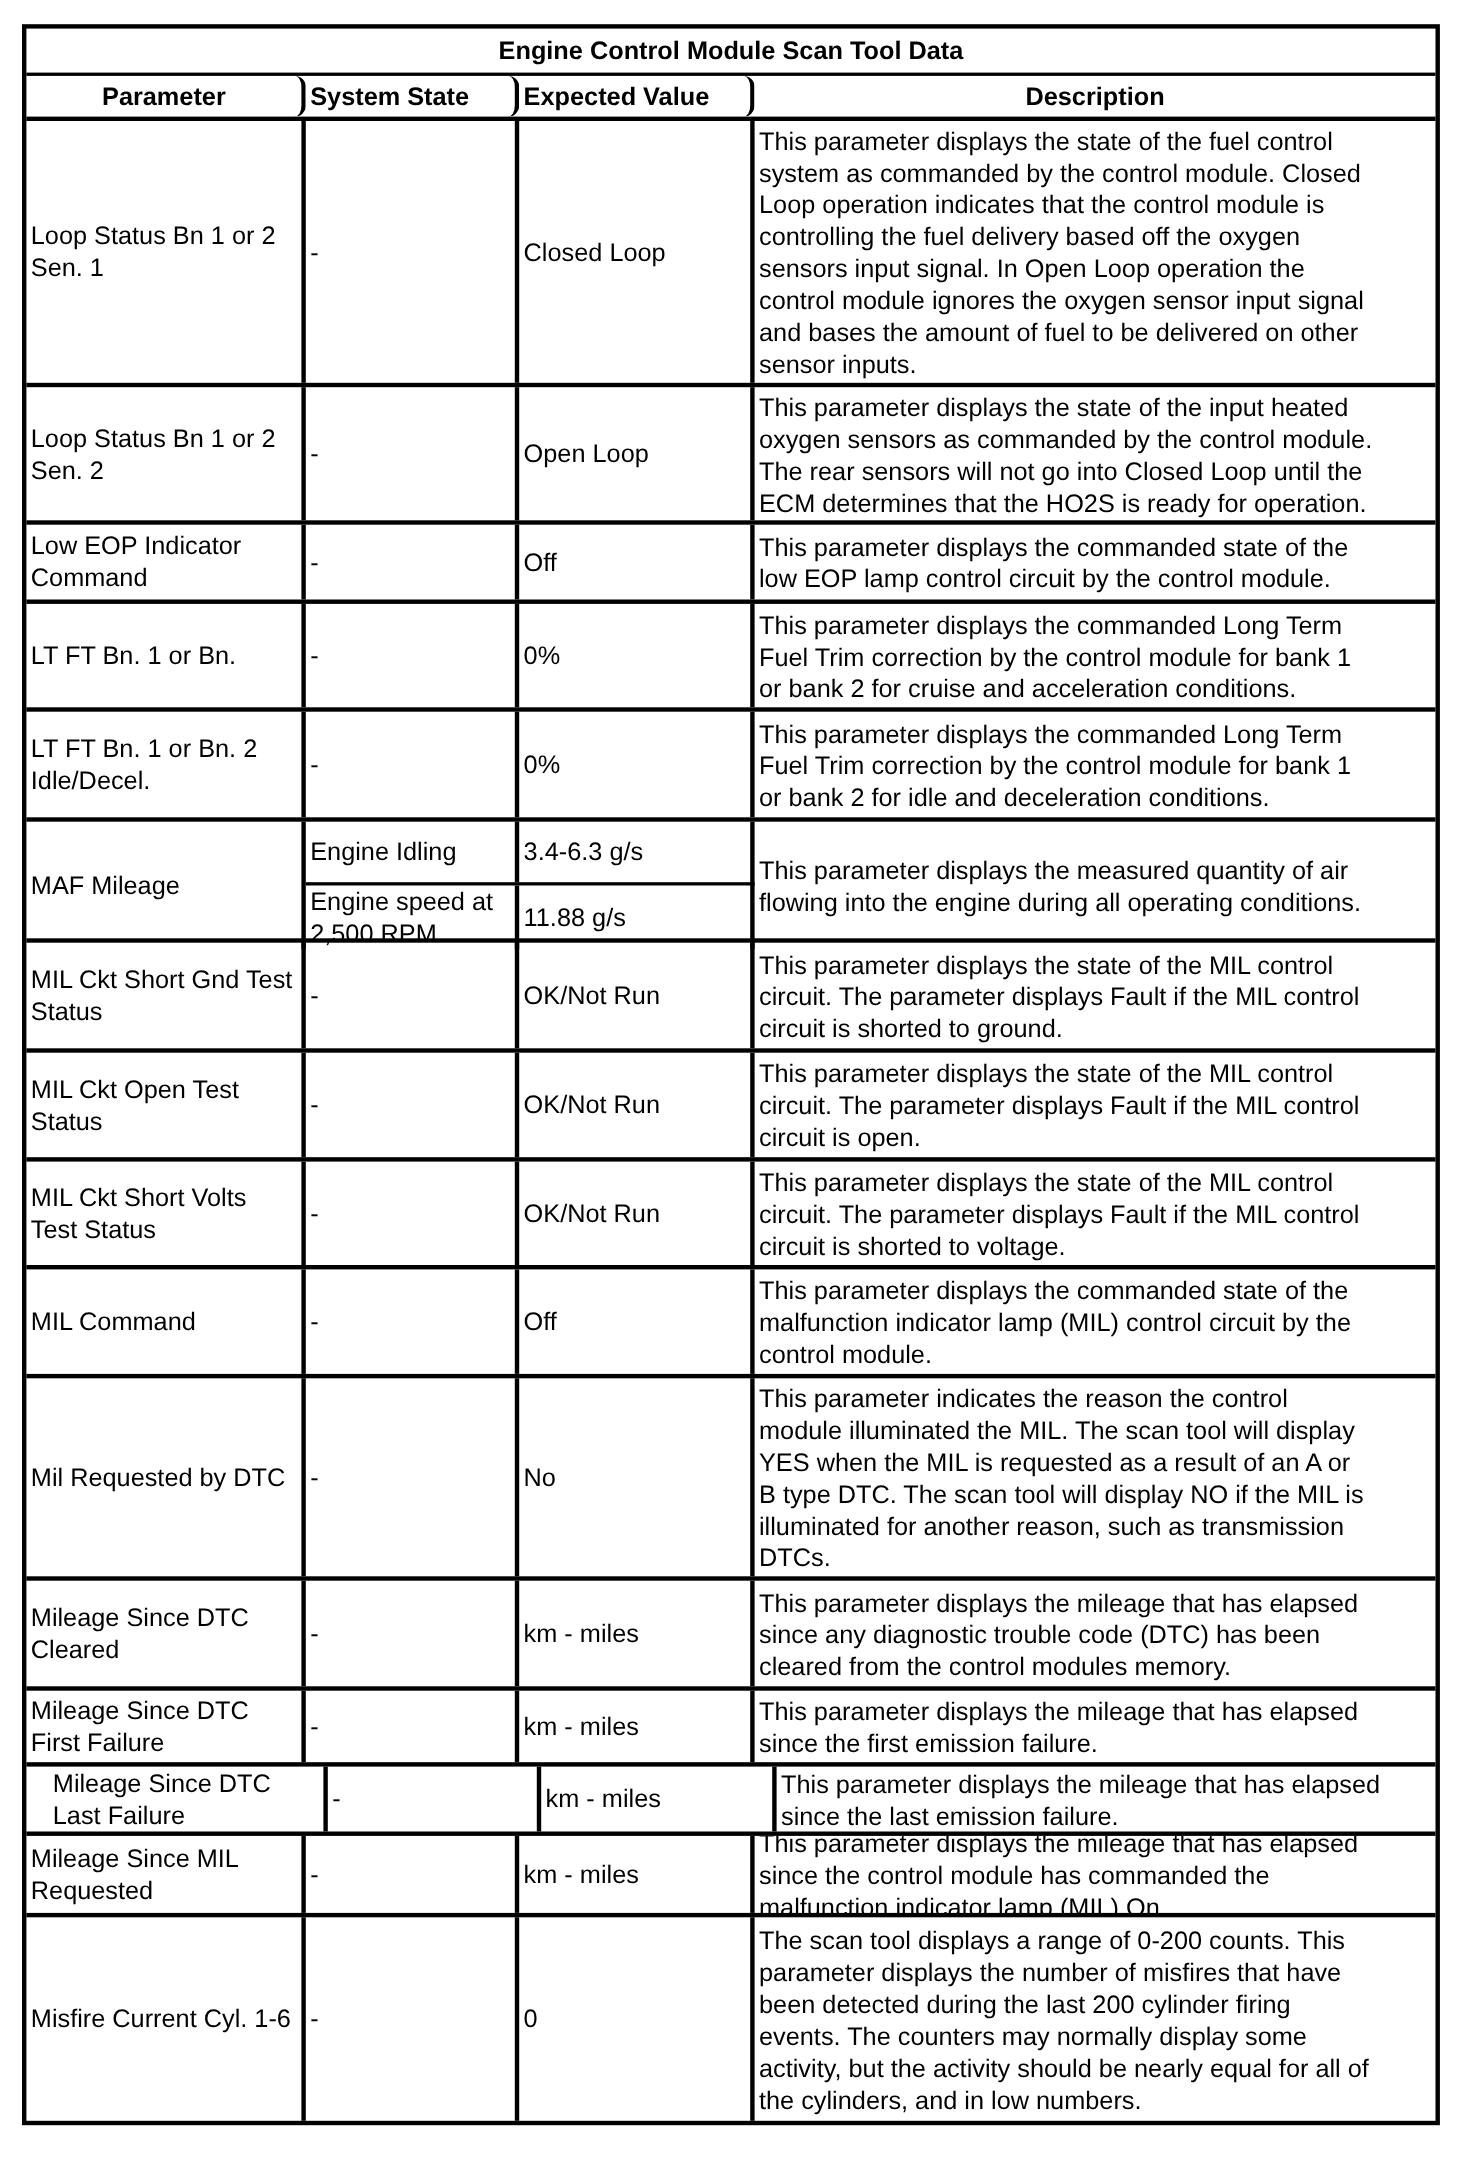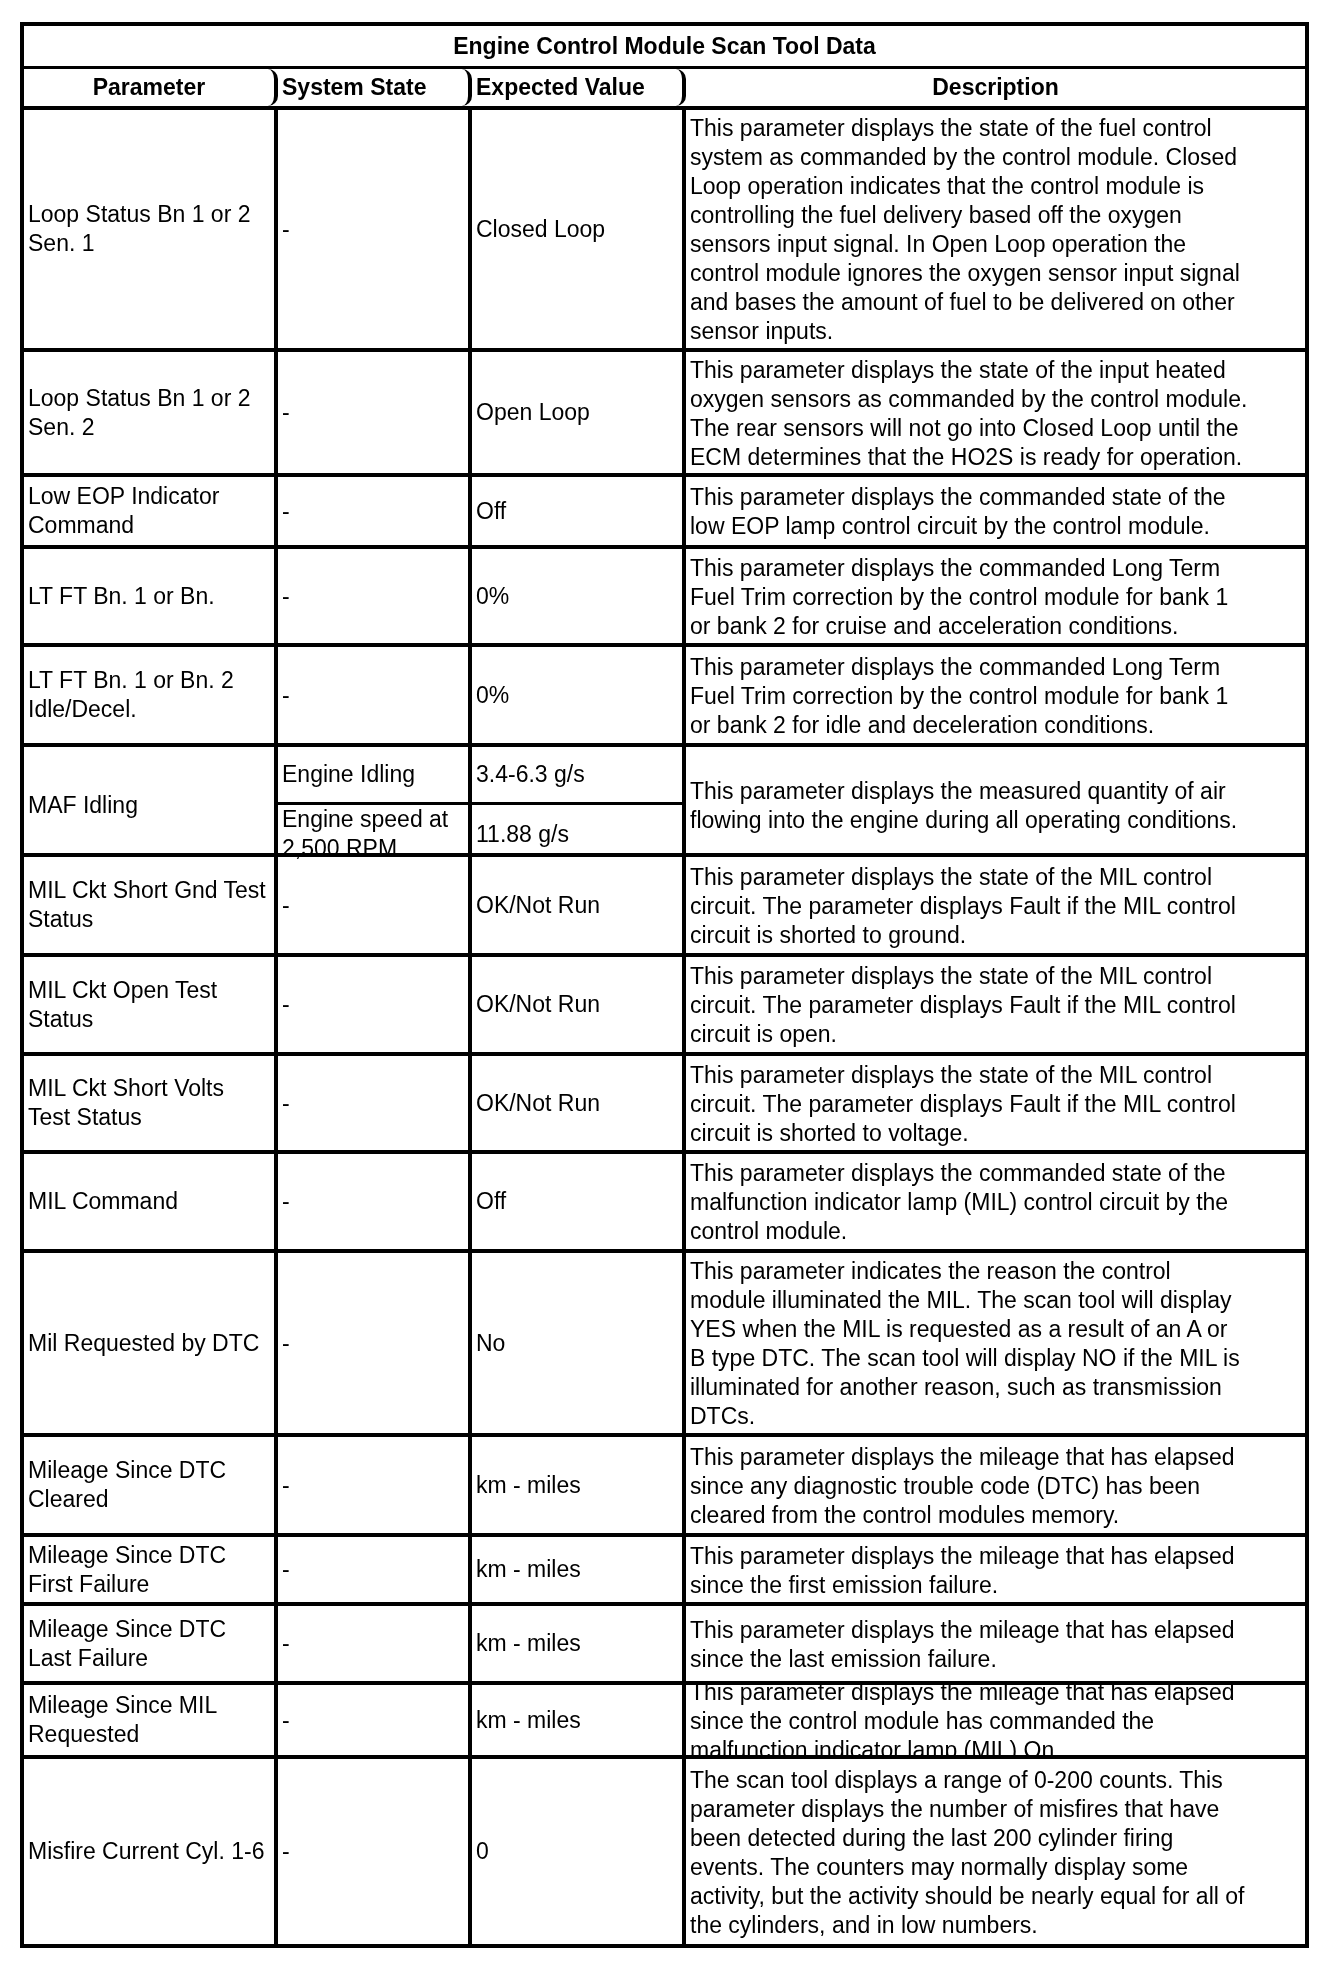--- a/index.html
+++ b/index.html
@@ -128,21 +128,21 @@
         <div class="cell desc-wrap">
           <div class="desc">
             <span class="line">This parameter displays the commanded Long Term</span>
             <span class="line">Fuel Trim correction by the control module for bank 1</span>
             <span class="line">or bank 2 for idle and deceleration conditions.</span>
           </div>
         </div>
       </div>
       <div class="row" style="height: 110px;">
         <div class="cell">
-          <span>MAF Idling</span>
+          <span>MAF Mileage</span>
         </div>
         <div class="split" style="grid-column: span 2;">
           <div class="split-sub">
             <div class="cell">
               <span>Engine Idling</span>
             </div>
             <div class="cell">
               <span>3.4-6.3 g/s</span>
             </div>
           </div>
@@ -283,21 +283,21 @@
         <div class="cell">
           <span>km - miles</span>
         </div>
         <div class="cell desc-wrap">
           <div class="desc">
             <span class="line">This parameter displays the mileage that has elapsed</span>
             <span class="line">since the first emission failure.</span>
           </div>
         </div>
       </div>
-      <div class="row" style="height: 79px;">
+      <div class="row" style="height: 63px; padding-left: 20px;">
         <div class="cell">
           <span>Mileage Since DTC Last Failure</span>
         </div>
         <div class="cell">
           <span>-</span>
         </div>
         <div class="cell">
           <span>km - miles</span>
         </div>
         <div class="cell desc-wrap">

